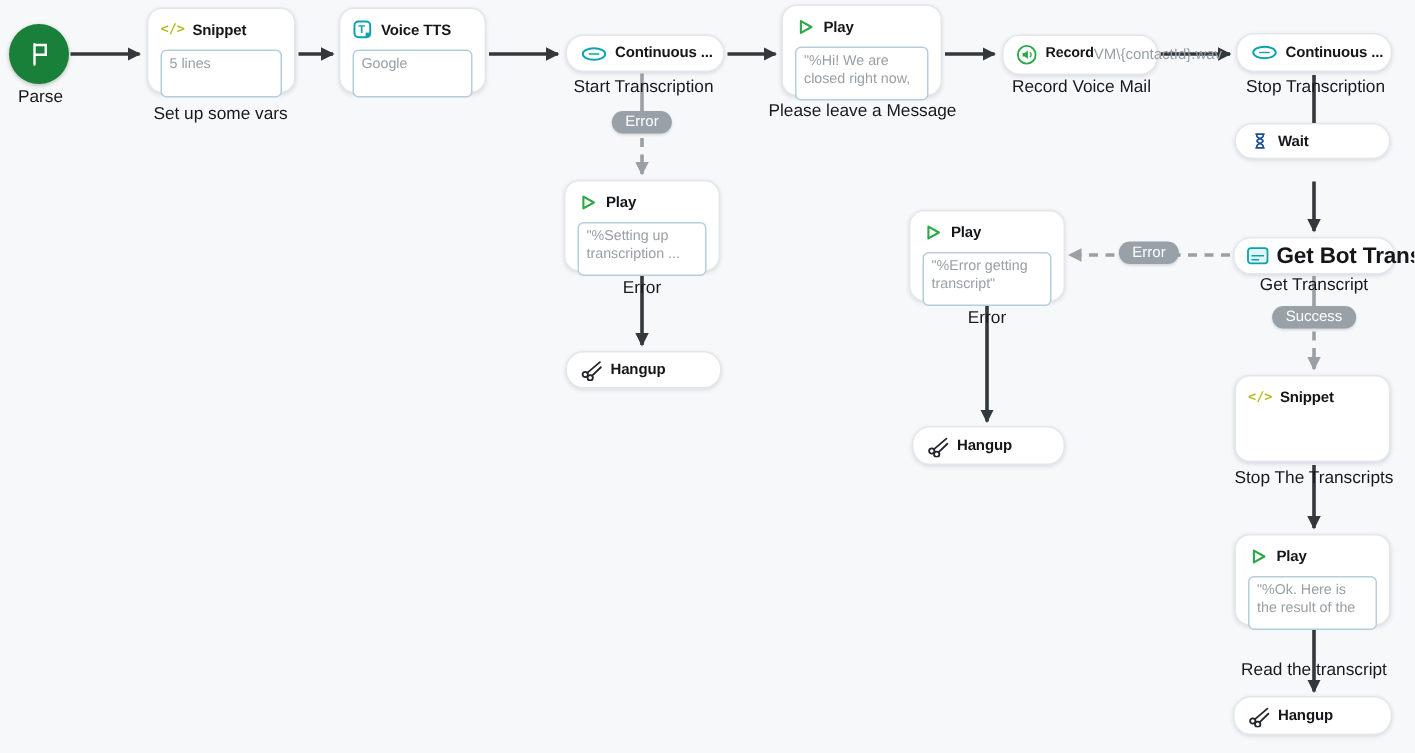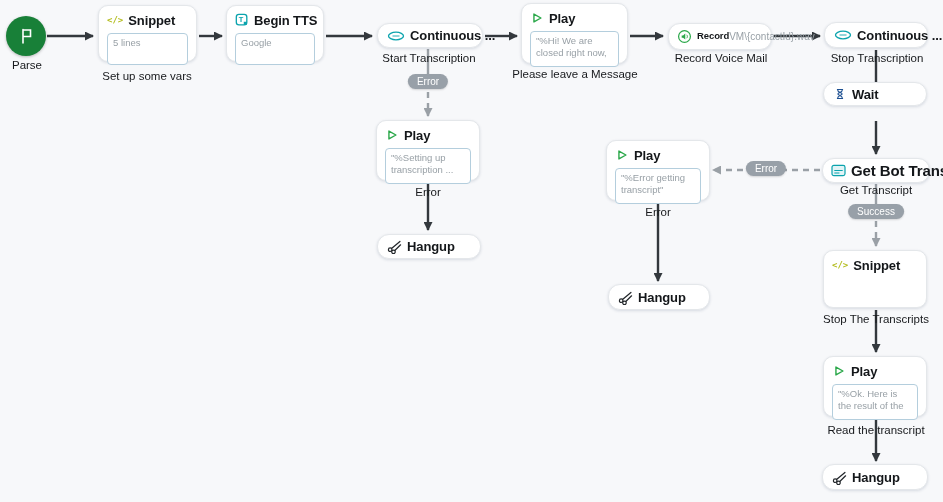--- a/index.html
+++ b/index.html
@@ -2,21 +2,21 @@
 <html><head>
 <meta charset="utf-8">
 <style>
   html,body{margin:0;padding:0;background:#f7f8fa;font-family:"Liberation Sans",sans-serif;}
   #canvas{position:relative;width:943px;height:502px;background:#f7f8fa;overflow:hidden;}
   #edges{position:absolute;left:0;top:0;width:943px;height:502px;pointer-events:none;}
 
   .card{position:absolute;background:#fff;border:1px solid #e4e7ea;border-radius:10px;
         box-shadow:0 1px 3px rgba(23,43,77,.14);box-sizing:border-box;}
   .hdr{display:flex;align-items:center;gap:5px;padding:6px 8px 0 8px;height:16px;}
-  .ttl{font-size:13px;font-weight:700;color:#14171a;white-space:nowrap;letter-spacing:-.1px;}
+  .ttl{font-size:10px;font-weight:700;color:#14171a;white-space:nowrap;letter-spacing:-.1px;}
   .nbox{margin:5px 8px 7px 8px;border:1px solid #b4cedd;border-radius:4px;background:#fff;
         padding:3px 5px;font-size:9.5px;line-height:1.3;color:#98a0a6;overflow:hidden;}
   .pill{display:flex;align-items:center;gap:5px;padding:0 9px;border-radius:12px;}
   .cap{position:absolute;transform:translateX(-50%);font-size:11.5px;color:#17191c;white-space:nowrap;}
   .badge{position:absolute;transform:translateX(-50%);background:#98a0a8;color:#fff;font-size:10px;
          padding:2px 9px;border-radius:10px;white-space:nowrap;box-shadow:0 1px 2px rgba(0,0,0,.15);}
   .ic{display:inline-flex;align-items:center;justify-content:center;flex:0 0 auto;}
   .code-ic{font-size:9px;font-weight:700;color:#b3bc1d;font-family:"DejaVu Sans Mono",monospace;}
   #begin{position:absolute;left:6px;top:16px;width:40px;height:40px;border-radius:50%;
          background:#188038;display:flex;align-items:center;justify-content:center;
@@ -81,21 +81,21 @@
 
   <div class="card" style="left:226px;top:5px;width:98px;height:57px">
     <div class="hdr">
       <span class="ic">
         <svg width="14" height="14" viewBox="0 0 16 16">
             <rect x="1.5" y="1.5" width="12" height="12" rx="3" stroke="#0aa3ad" stroke-width="1.5" fill="none"></rect>
             <text x="7" y="10.5" text-anchor="middle" font-size="8.5" font-weight="bold" fill="#0aa3ad" font-family="Liberation Sans,sans-serif">T</text>
             <rect x="10" y="10" width="3.5" height="3.5" fill="#0aa3ad"></rect>
           </svg>
       </span>
-      <span class="ttl">Begin TTS</span>
+      <span class="ttl">Voice TTS</span>
     </div>
     <div class="nbox" style="height:24px">Google</div>
   </div>
 
   <div class="card pill" style="left:377px;top:23px;width:106px;height:25px">
     <span class="ic">
       <svg width="18" height="10" viewBox="0 0 18 10">
           <ellipse cx="9" cy="5" rx="7.5" ry="3.8" stroke="#0aa3ad" stroke-width="1.3" fill="#fff"></ellipse>
           <path d="M5.5,5 H12.5" stroke="#0aa3ad" stroke-width="0.9"></path>
         </svg>
@@ -178,21 +178,21 @@
     <div class="hdr">
       <span class="ic">
         <svg width="14" height="14" viewBox="0 0 16 16">
             <path d="M4.5,3.5 L12.5,8 L4.5,12.5 Z" stroke="#2ba84a" stroke-width="1.6" fill="none" stroke-linejoin="round"></path>
           </svg>
       </span>
       <span class="ttl">Play</span>
     </div>
     <div class="nbox" style="height:28px">"%Ok. Here is the result of the ...</div>
   </div>
-  <div class="cap" style="left:876px;top:424px">Read the transcript</div>
+  <div class="cap" style="left:876px;top:441px">Read the transcript</div>
 
   <div class="card pill" style="left:822px;top:464px;width:106px;height:26px">
     <span class="ic">
       <svg width="15" height="15" viewBox="0 0 16 16">
           <circle cx="3.4" cy="11.4" r="1.9" stroke="#22262a" stroke-width="1.3" fill="none"></circle>
           <circle cx="6.9" cy="13.7" r="1.9" stroke="#22262a" stroke-width="1.3" fill="none"></circle>
           <path d="M4.8,10.2 L13.8,2.6 M8.3,12.2 L14.5,6.2" stroke="#22262a" stroke-width="1.3" fill="none" stroke-linecap="round"></path>
         </svg>
     </span>
     <span class="ttl">Hangup</span>

